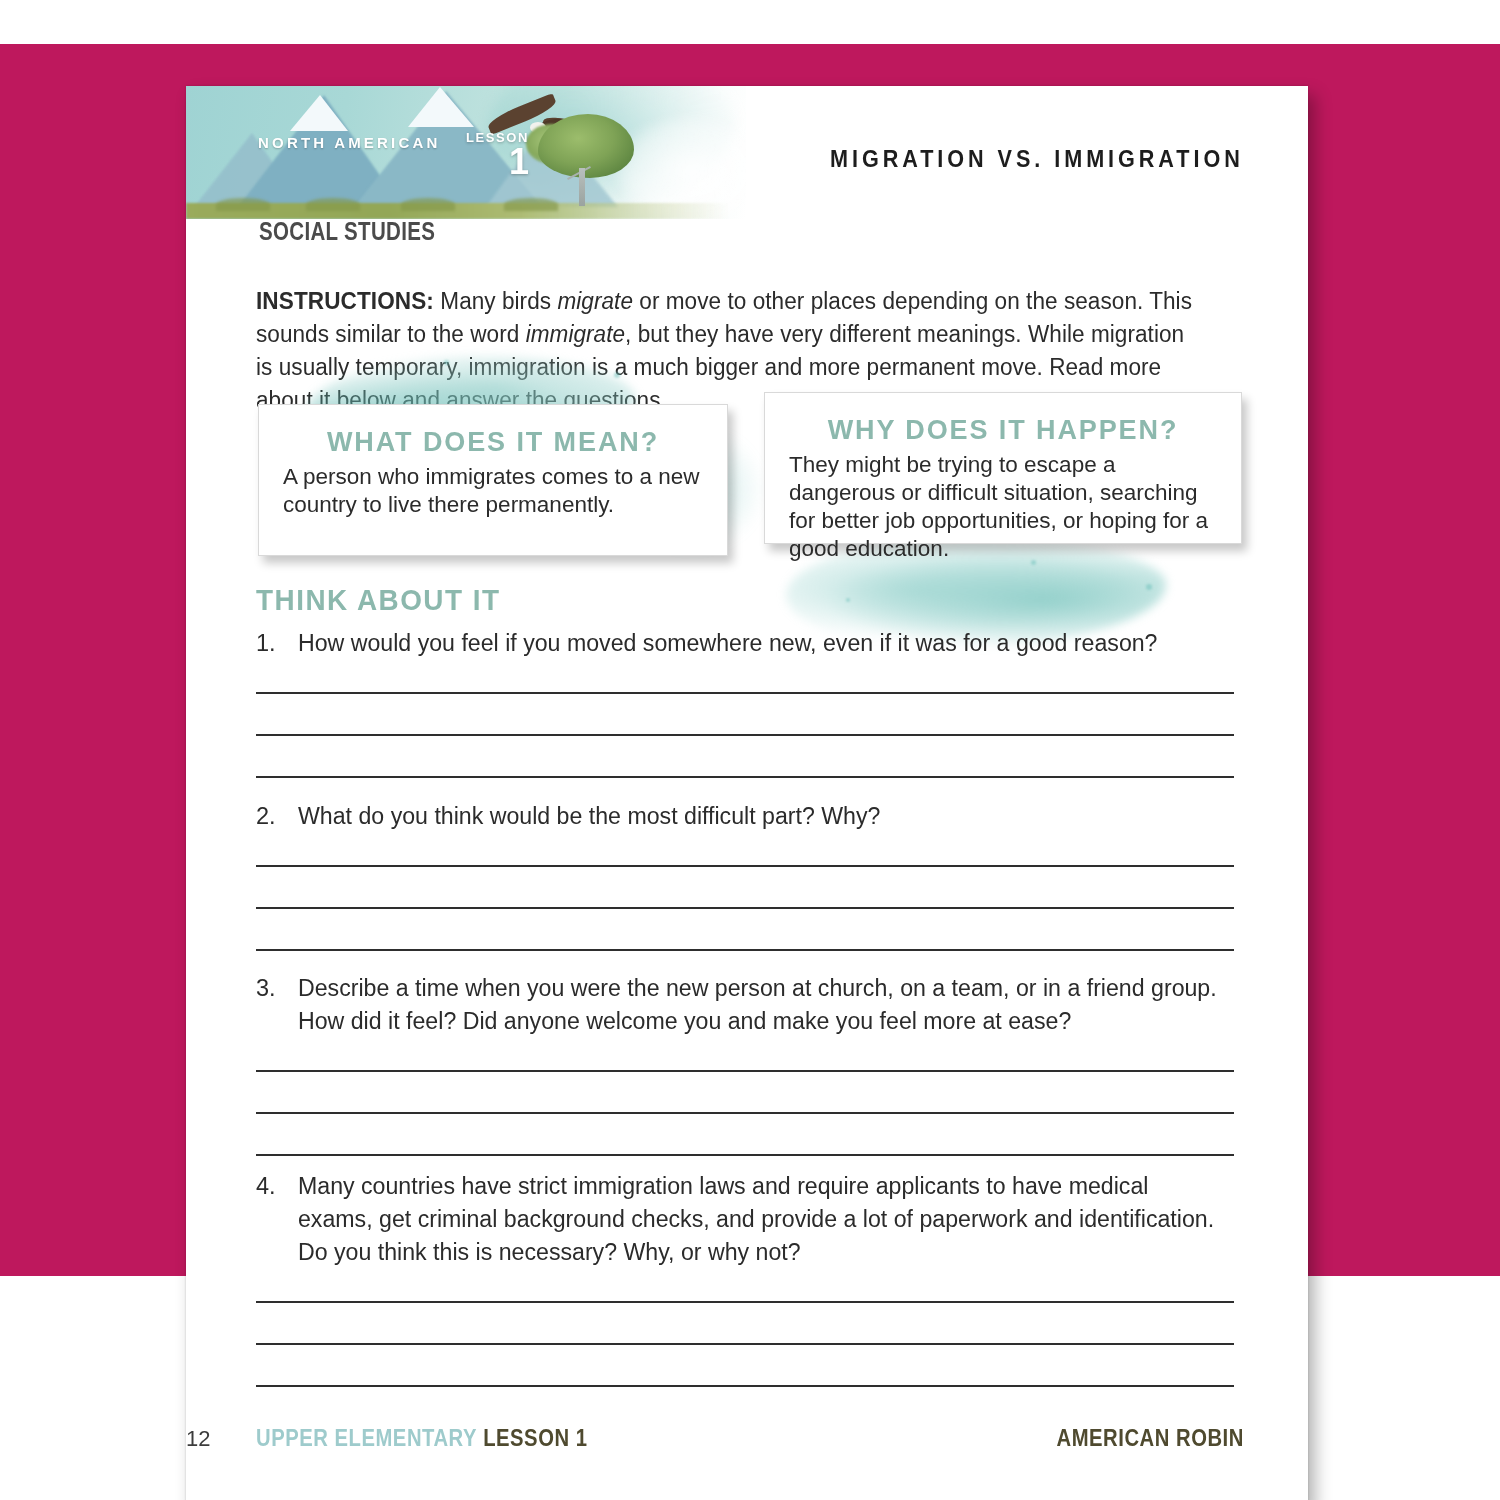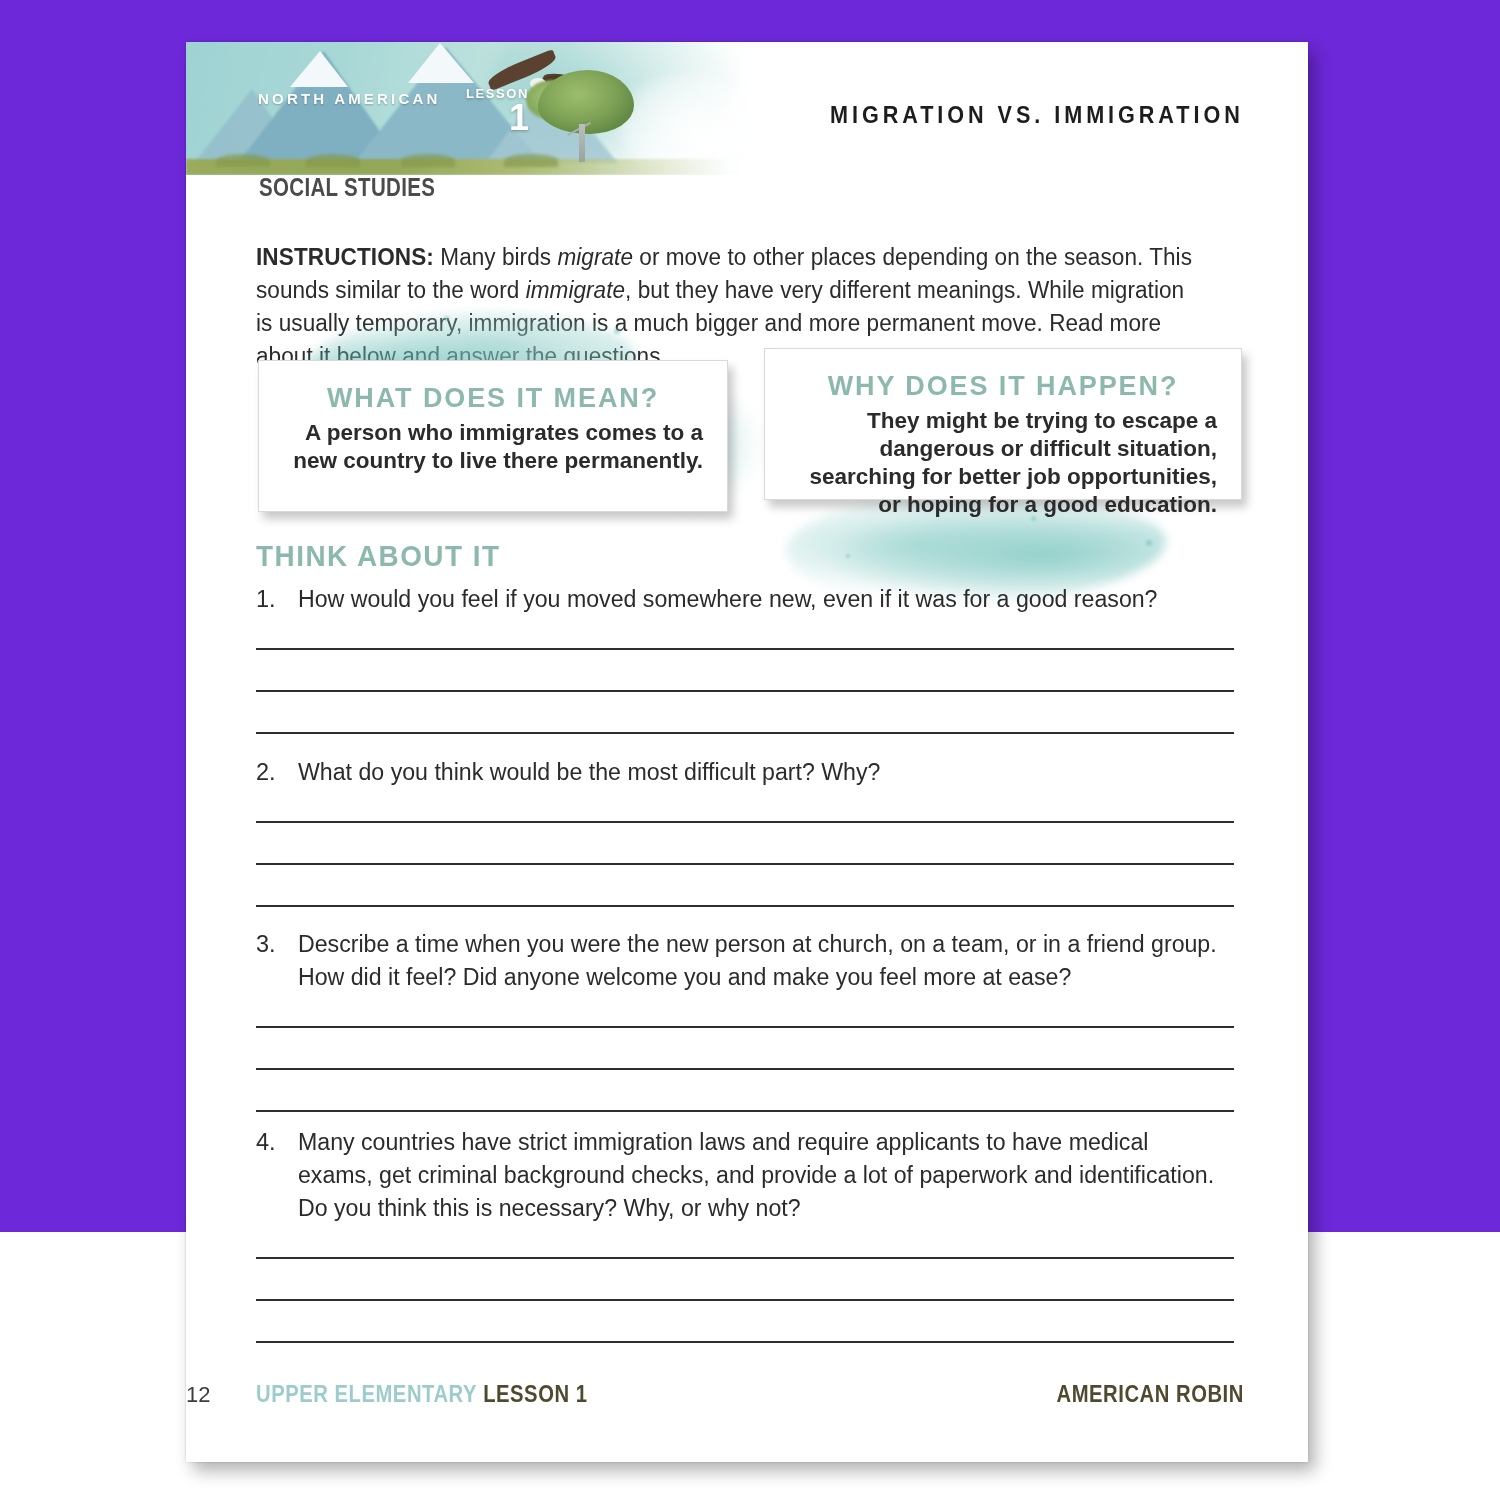--- a/index.html
+++ b/index.html
@@ -12,21 +12,22 @@
     background: #ffffff;
     font-family: "Liberation Sans", sans-serif;
     overflow: hidden;
   }
 
   
   #page-root {
     position: relative;
     width: 1500px;
     height: 1232px;
-    background: #6d28d9;
+    background: #be185d;
+    margin-top: 44px;
   }
   #worksheet-page {
     position: absolute;
     left: 186px;
     top: 42px;
     width: 1122px;
     height: 1420px;
     background: #ffffff;
     box-shadow: 7px 9px 16px rgba(0,0,0,0.30), 0 0 2px rgba(0,0,0,0.18);
     overflow: hidden;
@@ -325,27 +326,26 @@
     text-align: center;
     font-family: "Liberation Sans", sans-serif;
     font-weight: 700;
     font-size: 27px;
     letter-spacing: 1.9px;
     color: #8cb8ad;
     margin-bottom: 5px;
     white-space: nowrap;
   }
   .fact-body {
-    text-align: right;
+    text-align: left;
     font-family: "Liberation Sans Narrow", "Liberation Sans", sans-serif;
     font-size: 22.5px;
     line-height: 28px;
     color: #2b2b2b;
     padding: 0 24px;
-    font-weight: bold;
   }
 
   
   .section-heading {
     position: absolute;
     left: 70px;
     top: 497px;
     font-family: "Liberation Sans", sans-serif;
     font-weight: 700;
     font-size: 30px;

